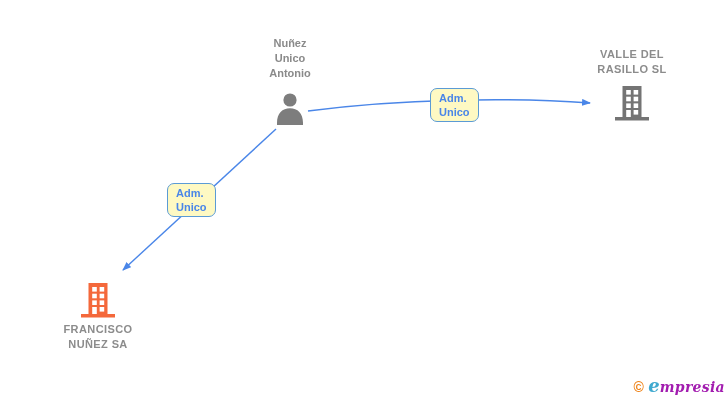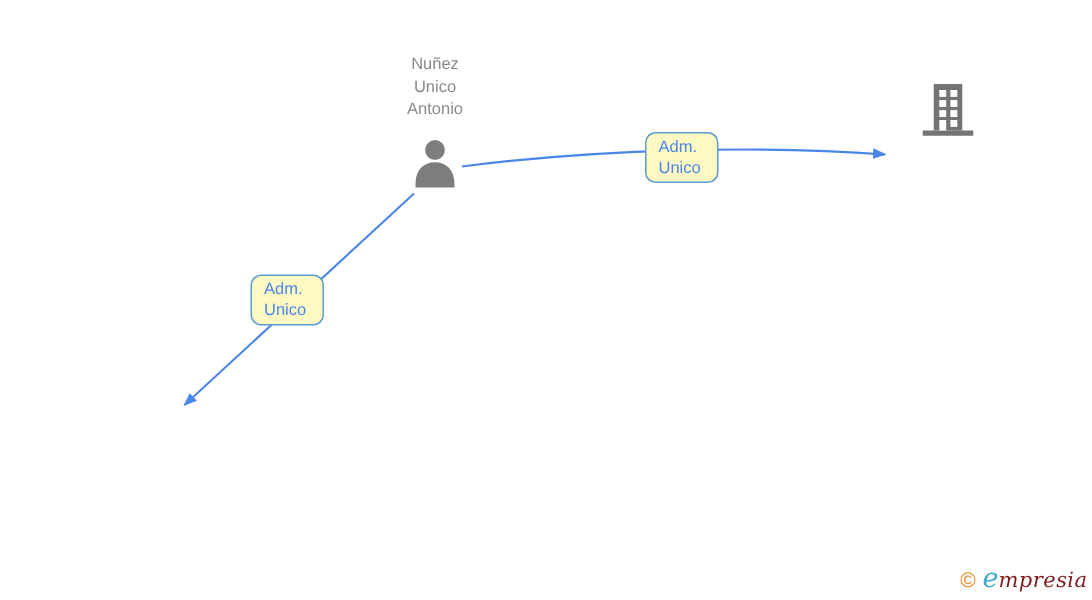--- a/index.html
+++ b/index.html
@@ -3,20 +3,21 @@
 <meta charset="utf-8">
 <style>
   html, body { margin: 0; padding: 0; background: #fff; }
   .canvas {
     position: relative;
     width: 728px;
     height: 400px;
     background: #ffffff;
     overflow: hidden;
     font-family: "Liberation Sans", sans-serif;
+    font-weight: bold;
   }
   .edges-layer {
     position: absolute;
     left: 0; top: 0;
     width: 728px; height: 400px;
     z-index: 1;
   }
   .node {
     position: absolute;
     width: 120px;
@@ -70,21 +71,21 @@
     font-family: "Liberation Sans", sans-serif;
     font-size: 14px;
   }
   .brand-logo .brand-e {
     color: #3fa9cf;
     font-family: "DejaVu Serif", serif;
     font-style: italic;
     font-size: 18px;
   }
   .brand-logo .brand-rest {
-    color: #7f1d1d;
+    color: #a21caf;
     font-family: "DejaVu Serif", serif;
     font-style: italic;
     font-size: 14px;
     letter-spacing: 0.3px;
     margin-top: 38px;
   }
 </style>
 </head>
 <body>
 
@@ -106,34 +107,56 @@
       <div>Unico</div>
       <div>Antonio</div>
     </div>
     <svg class="icon-wrap" viewBox="0 0 34 35" xmlns="http://www.w3.org/2000/svg">
       <circle cx="17" cy="8" r="6.6" fill="#7d7d7d"></circle>
       <path d="M17 16.2 c-7.6 0 -13 5 -13 14.6 v2.2 h26 v-2.2 c0 -9.6 -5.4 -14.6 -13 -14.6 z" fill="#7d7d7d"></path>
     </svg>
   </div>
 
   <div class="node company valle-node">
+    <div class="node-label">
+      <div>VALLE DEL</div>
+      <div>RASILLO SL</div>
+    </div>
     <svg class="icon-wrap" viewBox="0 0 34 35" xmlns="http://www.w3.org/2000/svg">
       <rect x="0" y="31" width="34" height="3.5" fill="#747474"></rect>
       <rect x="7.5" y="0" width="19" height="31" fill="#747474"></rect>
       <rect x="11.2" y="4" width="4.6" height="4.6" fill="#ffffff"></rect>
       <rect x="18.6" y="4" width="4.6" height="4.6" fill="#ffffff"></rect>
       <rect x="11.2" y="10.7" width="4.6" height="4.6" fill="#ffffff"></rect>
       <rect x="18.6" y="10.7" width="4.6" height="4.6" fill="#ffffff"></rect>
       <rect x="11.2" y="17.4" width="4.6" height="4.6" fill="#ffffff"></rect>
       <rect x="18.6" y="17.4" width="4.6" height="4.6" fill="#ffffff"></rect>
       <rect x="11.2" y="24" width="4.6" height="7" fill="#ffffff"></rect>
       <rect x="18.6" y="24" width="4.6" height="4.6" fill="#ffffff"></rect>
     </svg>
   </div>
 
+  <div class="node company francisco-node">
+    <svg class="icon-wrap" viewBox="0 0 34 35" xmlns="http://www.w3.org/2000/svg">
+      <rect x="0" y="31" width="34" height="3.5" fill="#f4683b"></rect>
+      <rect x="7.5" y="0" width="19" height="31" fill="#f4683b"></rect>
+      <rect x="11.2" y="4" width="4.6" height="4.6" fill="#ffffff"></rect>
+      <rect x="18.6" y="4" width="4.6" height="4.6" fill="#ffffff"></rect>
+      <rect x="11.2" y="10.7" width="4.6" height="4.6" fill="#ffffff"></rect>
+      <rect x="18.6" y="10.7" width="4.6" height="4.6" fill="#ffffff"></rect>
+      <rect x="11.2" y="17.4" width="4.6" height="4.6" fill="#ffffff"></rect>
+      <rect x="18.6" y="17.4" width="4.6" height="4.6" fill="#ffffff"></rect>
+      <rect x="11.2" y="24" width="4.6" height="7" fill="#ffffff"></rect>
+      <rect x="18.6" y="24" width="4.6" height="4.6" fill="#ffffff"></rect>
+    </svg>
+    <div class="node-label">
+      <div>FRANCISCO</div>
+      <div>NUÑEZ SA</div>
+    </div>
+  </div>
 
   <div class="edge-label edge-label-1">
     <div>Adm.</div>
     <div>Unico</div>
   </div>
   <div class="edge-label edge-label-2">
     <div>Adm.</div>
     <div>Unico</div>
   </div>
 

